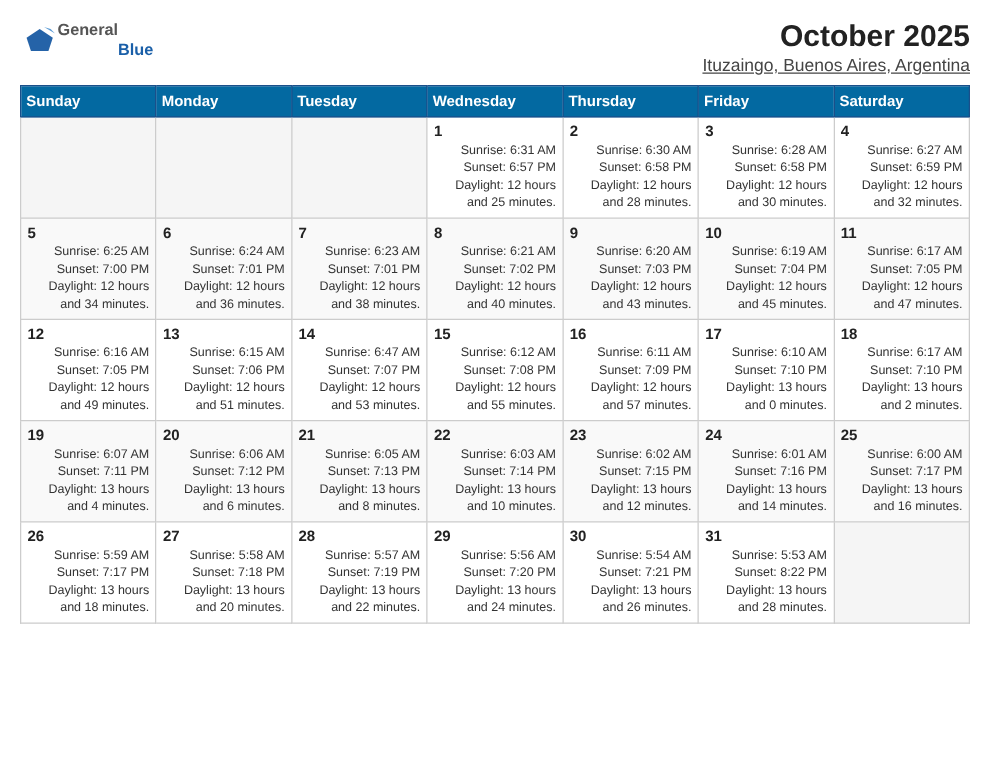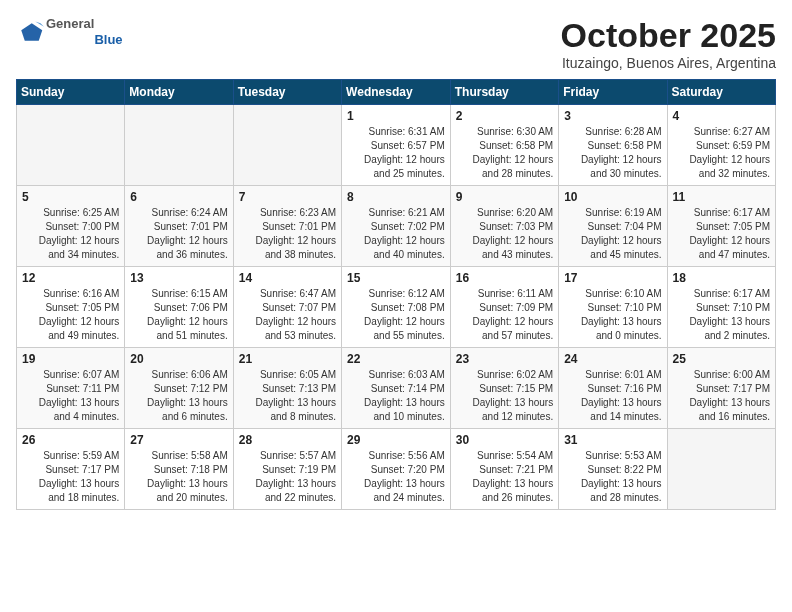--- a/index.html
+++ b/index.html
@@ -31,35 +31,36 @@
     .logo-general { color: #555; }
     .logo-blue { color: #1a5fa8; margin-top: 16px; }
     .logo-icon {
       width: 28px;
       height: 28px;
     }
     .title-block {
       text-align: right;
     }
     .month-title {
-      font-size: 34px;
+      font-size: 24px;
       font-weight: bold;
       color: #222;
     }
     .subtitle {
       font-size: 14px;
       color: #444;
+      text-decoration: underline;
     }
     .calendar {
       width: 100%;
       border-collapse: collapse;
       border: 1px solid #ccc;
     }
     .calendar th {
-      background-color: #0c4a6e;
+      background-color: #0369a1;
       color: #fff;
       font-size: 12px;
       font-weight: bold;
       padding: 5px 4px;
       text-align: left;
       border: 1px solid #1a4f8a;
     }
     .calendar td {
       vertical-align: top;
       border: 1px solid #ccc;

